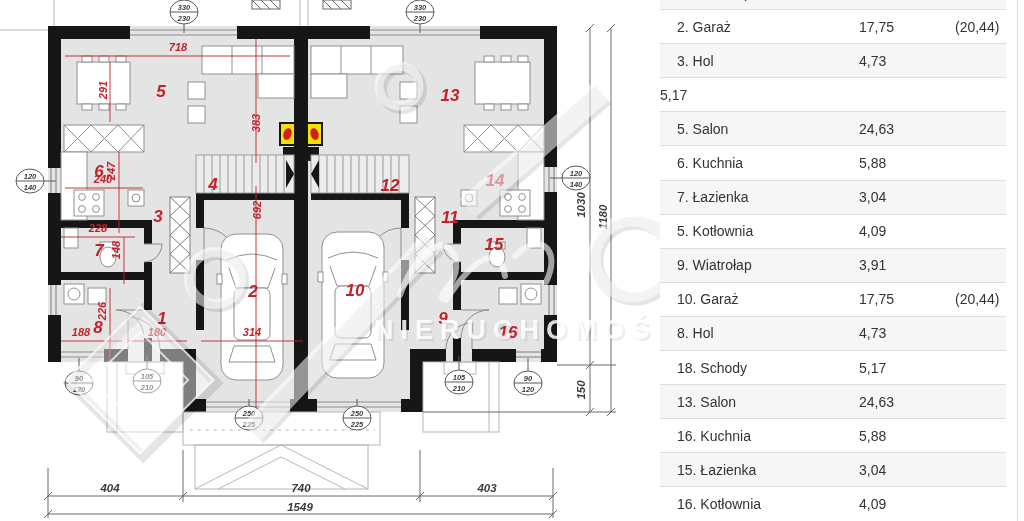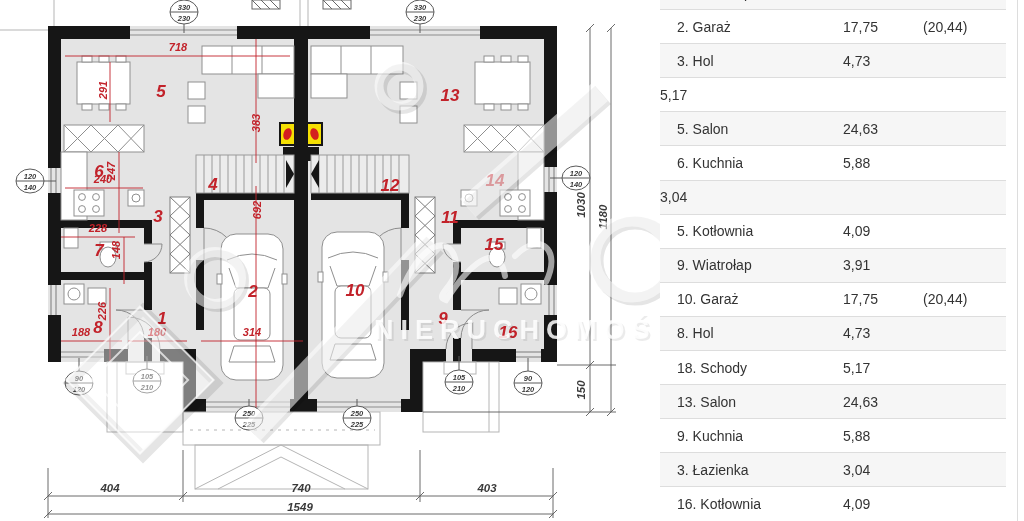--- a/index.html
+++ b/index.html
@@ -2,21 +2,21 @@
 <html><head>
 <meta charset="utf-8">
 <style>
   html,body{margin:0;padding:0;background:#fff;}
   body{width:1024px;height:521px;overflow:hidden;font-family:"Liberation Sans",sans-serif;}
   .stage{position:relative;width:1024px;height:521px;background:#fff;}
   .plan-wrap{position:absolute;left:0;top:0;width:660px;height:521px;overflow:hidden;}
   
   .panel{position:absolute;left:660px;top:0;width:364px;height:521px;overflow:hidden;background:#fff;}
   .rows{position:absolute;top:-25px;left:0;width:346px;}
-  .trow{height:34.1px;box-sizing:border-box;border-top:1px solid #ddd;display:flex;align-items:center;font-size:14px;color:#333;background:#fff;}
+  .trow{height:34.1px;box-sizing:border-box;border-top:1px solid #ddd;display:flex;align-items:center;font-size:14px;color:#333;background:#fff;gap:16px;}
   .trow:nth-child(odd){background:#f6f6f6;}
   .c-label{padding-left:17px;width:166px;white-space:nowrap;}
   .c-area{width:80px;}
   .c-extra{white-space:nowrap;}
   .panel-edge{position:absolute;left:357px;top:0;width:1px;height:521px;background:#ddd;}
   
   .rn{font:italic 700 17px "Liberation Sans",sans-serif;fill:#c2222a;text-anchor:middle;}
   .rd{font:italic 700 11px "Liberation Sans",sans-serif;fill:#c2222a;text-anchor:middle;}
   .bd{font:italic 700 11.5px "Liberation Sans",sans-serif;fill:#3a3a3a;text-anchor:middle;}
   .mk{font:italic 700 7.5px "Liberation Sans",sans-serif;fill:#3a3a3a;text-anchor:middle;}
@@ -449,20 +449,21 @@
           <span class="c-label">5. Salon</span>
           <span class="c-area">24,63</span>
           <span class="c-extra"></span>
         </div>
       <div class="trow">
           <span class="c-label">6. Kuchnia</span>
           <span class="c-area">5,88</span>
           <span class="c-extra"></span>
         </div>
       <div class="trow">
+          <span class="c-label">7. Łazienka</span>
           <span class="c-area">3,04</span>
           <span class="c-extra"></span>
         </div>
       <div class="trow">
           <span class="c-label">5. Kotłownia</span>
           <span class="c-area">4,09</span>
           <span class="c-extra"></span>
         </div>
       <div class="trow">
           <span class="c-label">9. Wiatrołap</span>
@@ -483,26 +484,26 @@
           <span class="c-label">18. Schody</span>
           <span class="c-area">5,17</span>
           <span class="c-extra"></span>
         </div>
       <div class="trow">
           <span class="c-label">13. Salon</span>
           <span class="c-area">24,63</span>
           <span class="c-extra"></span>
         </div>
       <div class="trow">
-          <span class="c-label">9. Kuchnia</span>
+          <span class="c-label">16. Kuchnia</span>
           <span class="c-area">5,88</span>
           <span class="c-extra"></span>
         </div>
       <div class="trow">
-          <span class="c-label">3. Łazienka</span>
+          <span class="c-label">15. Łazienka</span>
           <span class="c-area">3,04</span>
           <span class="c-extra"></span>
         </div>
       <div class="trow">
           <span class="c-label">16. Kotłownia</span>
           <span class="c-area">4,09</span>
           <span class="c-extra"></span>
         </div>
     </div>
     <div class="panel-edge"></div>

